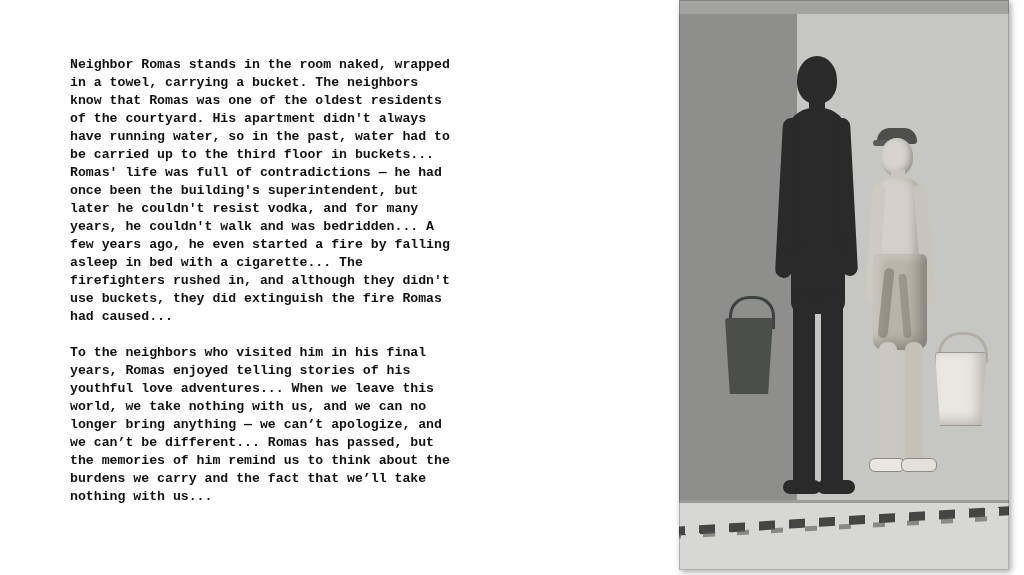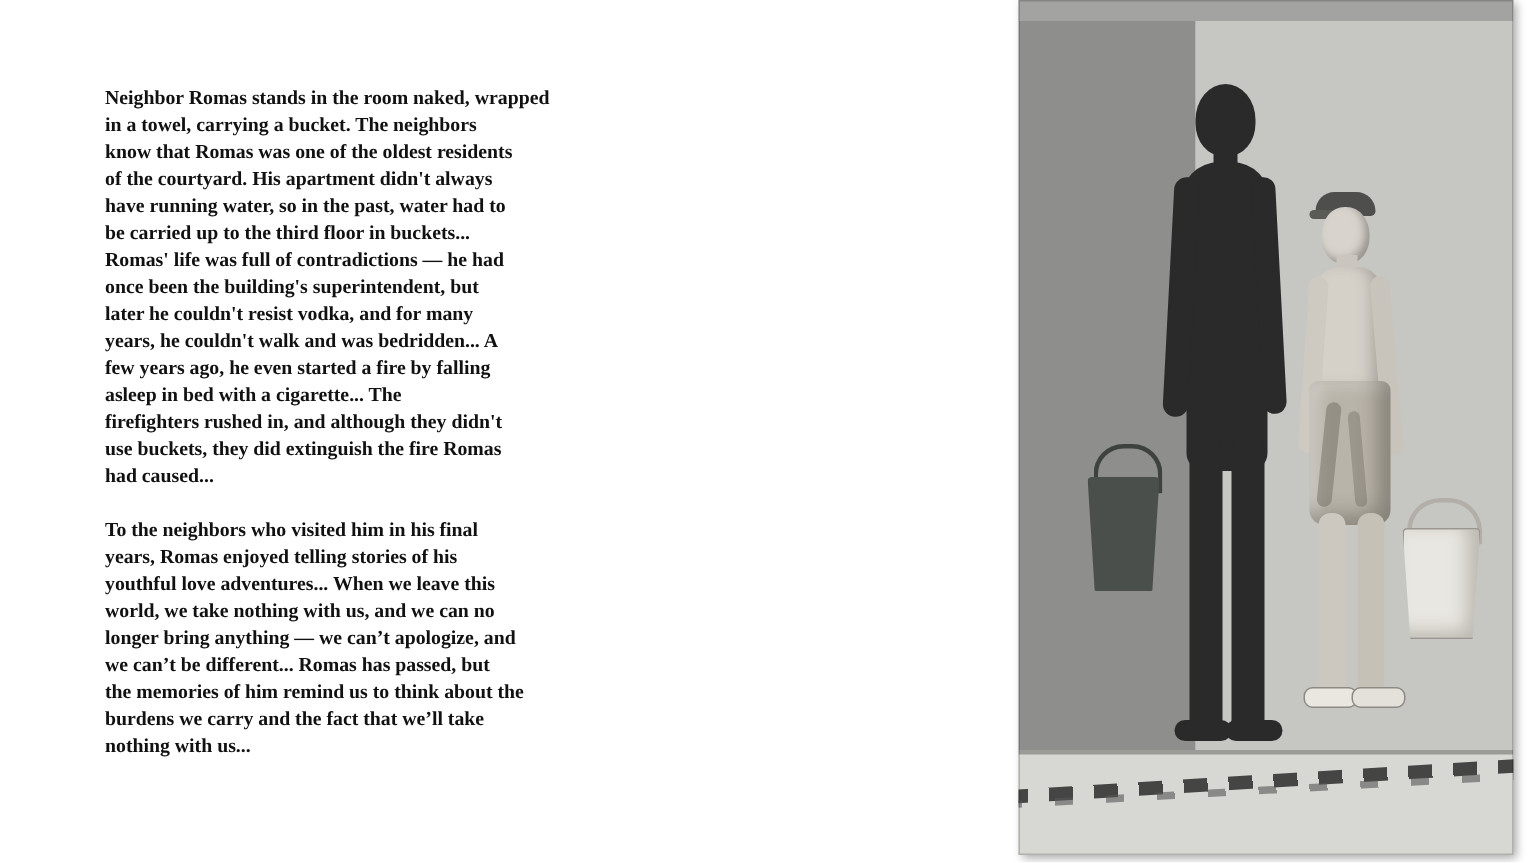--- a/index.html
+++ b/index.html
@@ -20,21 +20,21 @@
     background: #ffffff;
   }
   
   .text-column {
     position: absolute;
     left: 70px;
     top: 56px;
     width: 450px;
   }
   .para {
-    font-family: Liberation Serif, serif;
+    font-family: Liberation Mono, monospace;
     font-size: 13.2px;
     line-height: 18px;
     color: #111111;
     letter-spacing: 0px;
     white-space: pre-wrap;
     margin: 0 0 18px 0;
     font-weight: 700;
   }
   .para:last-child { margin-bottom: 0; }
 

